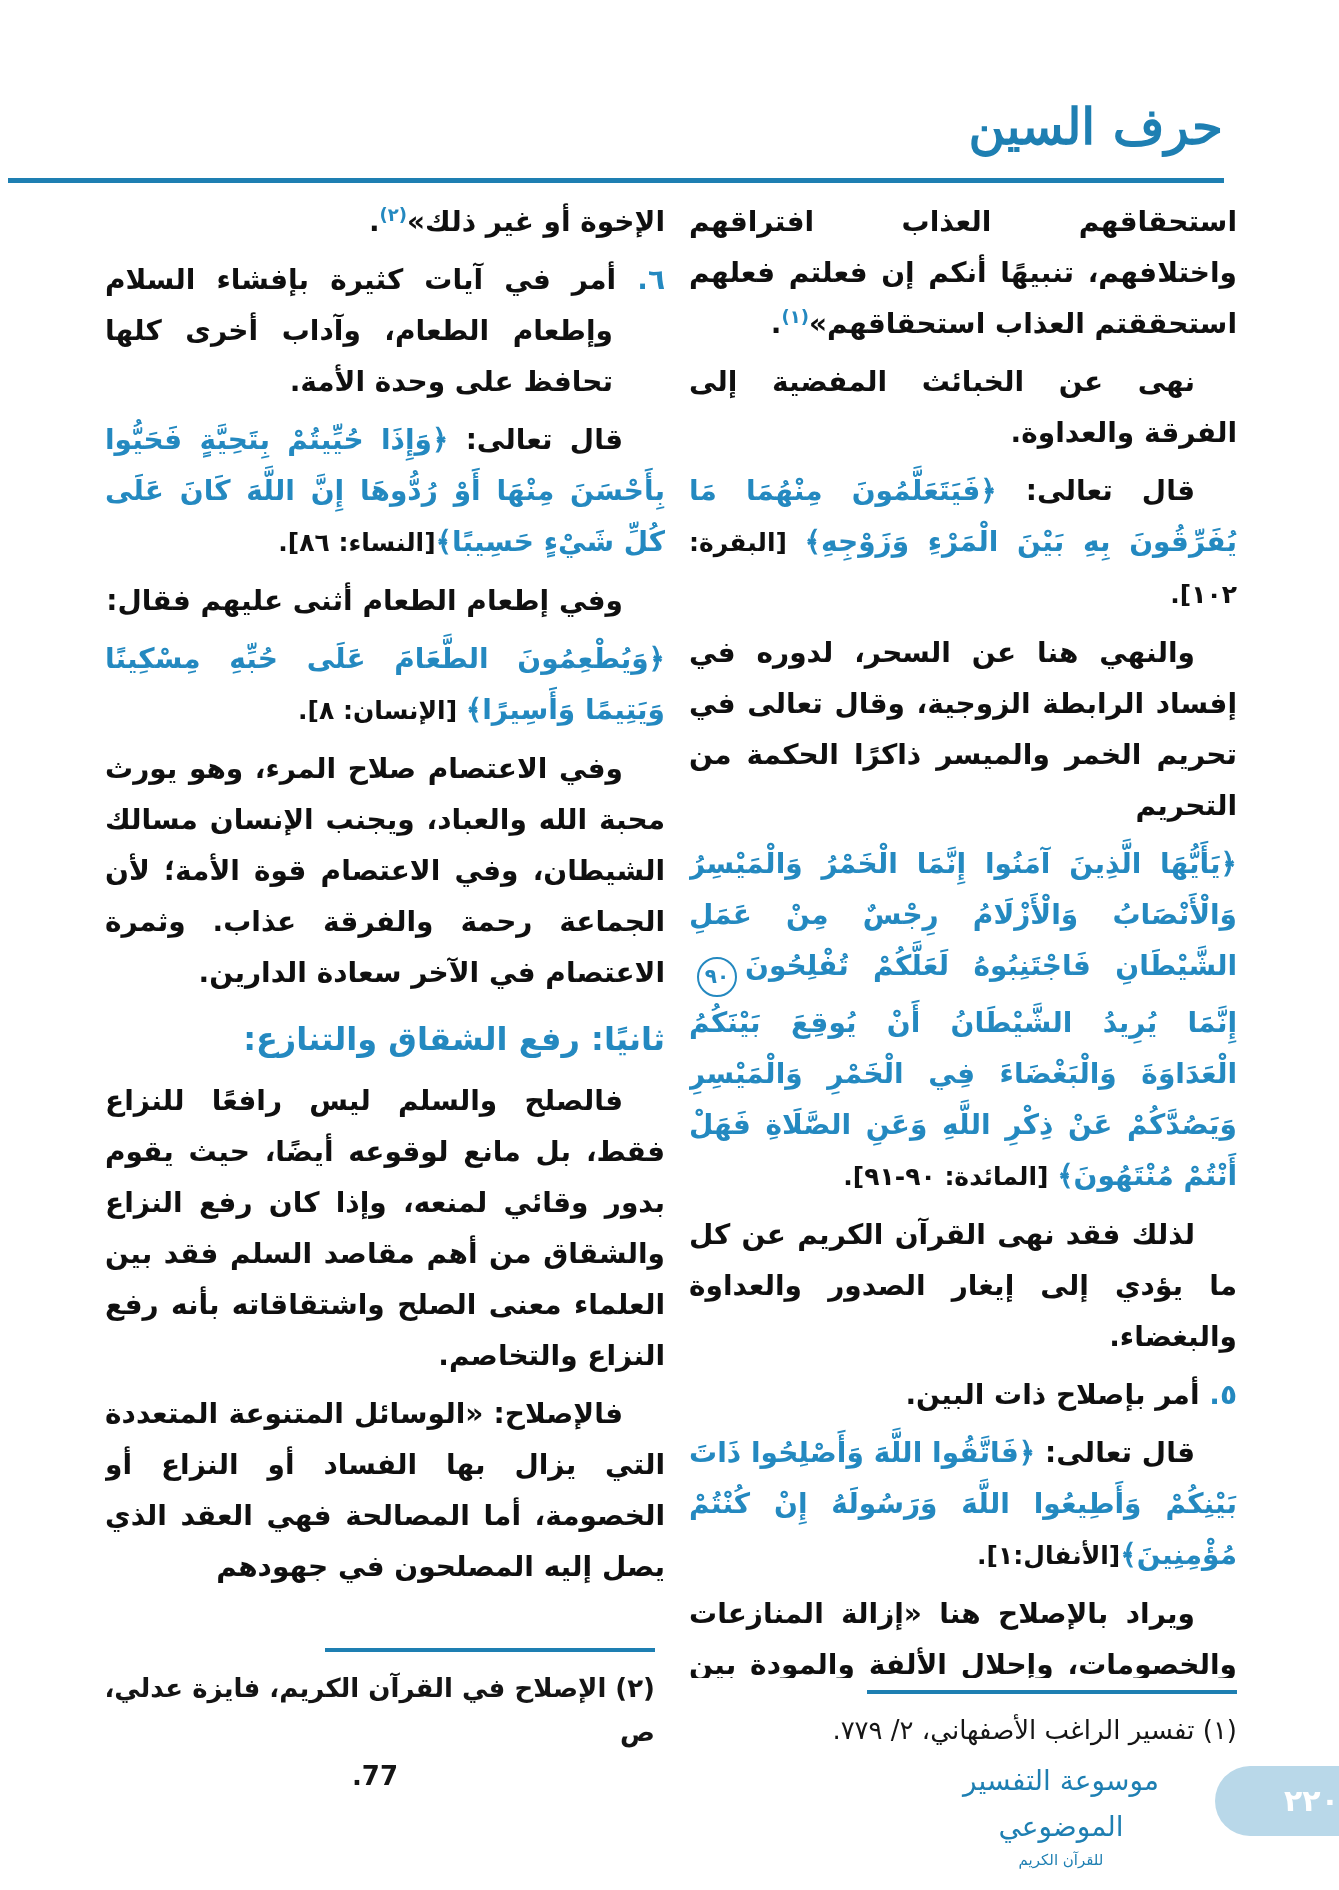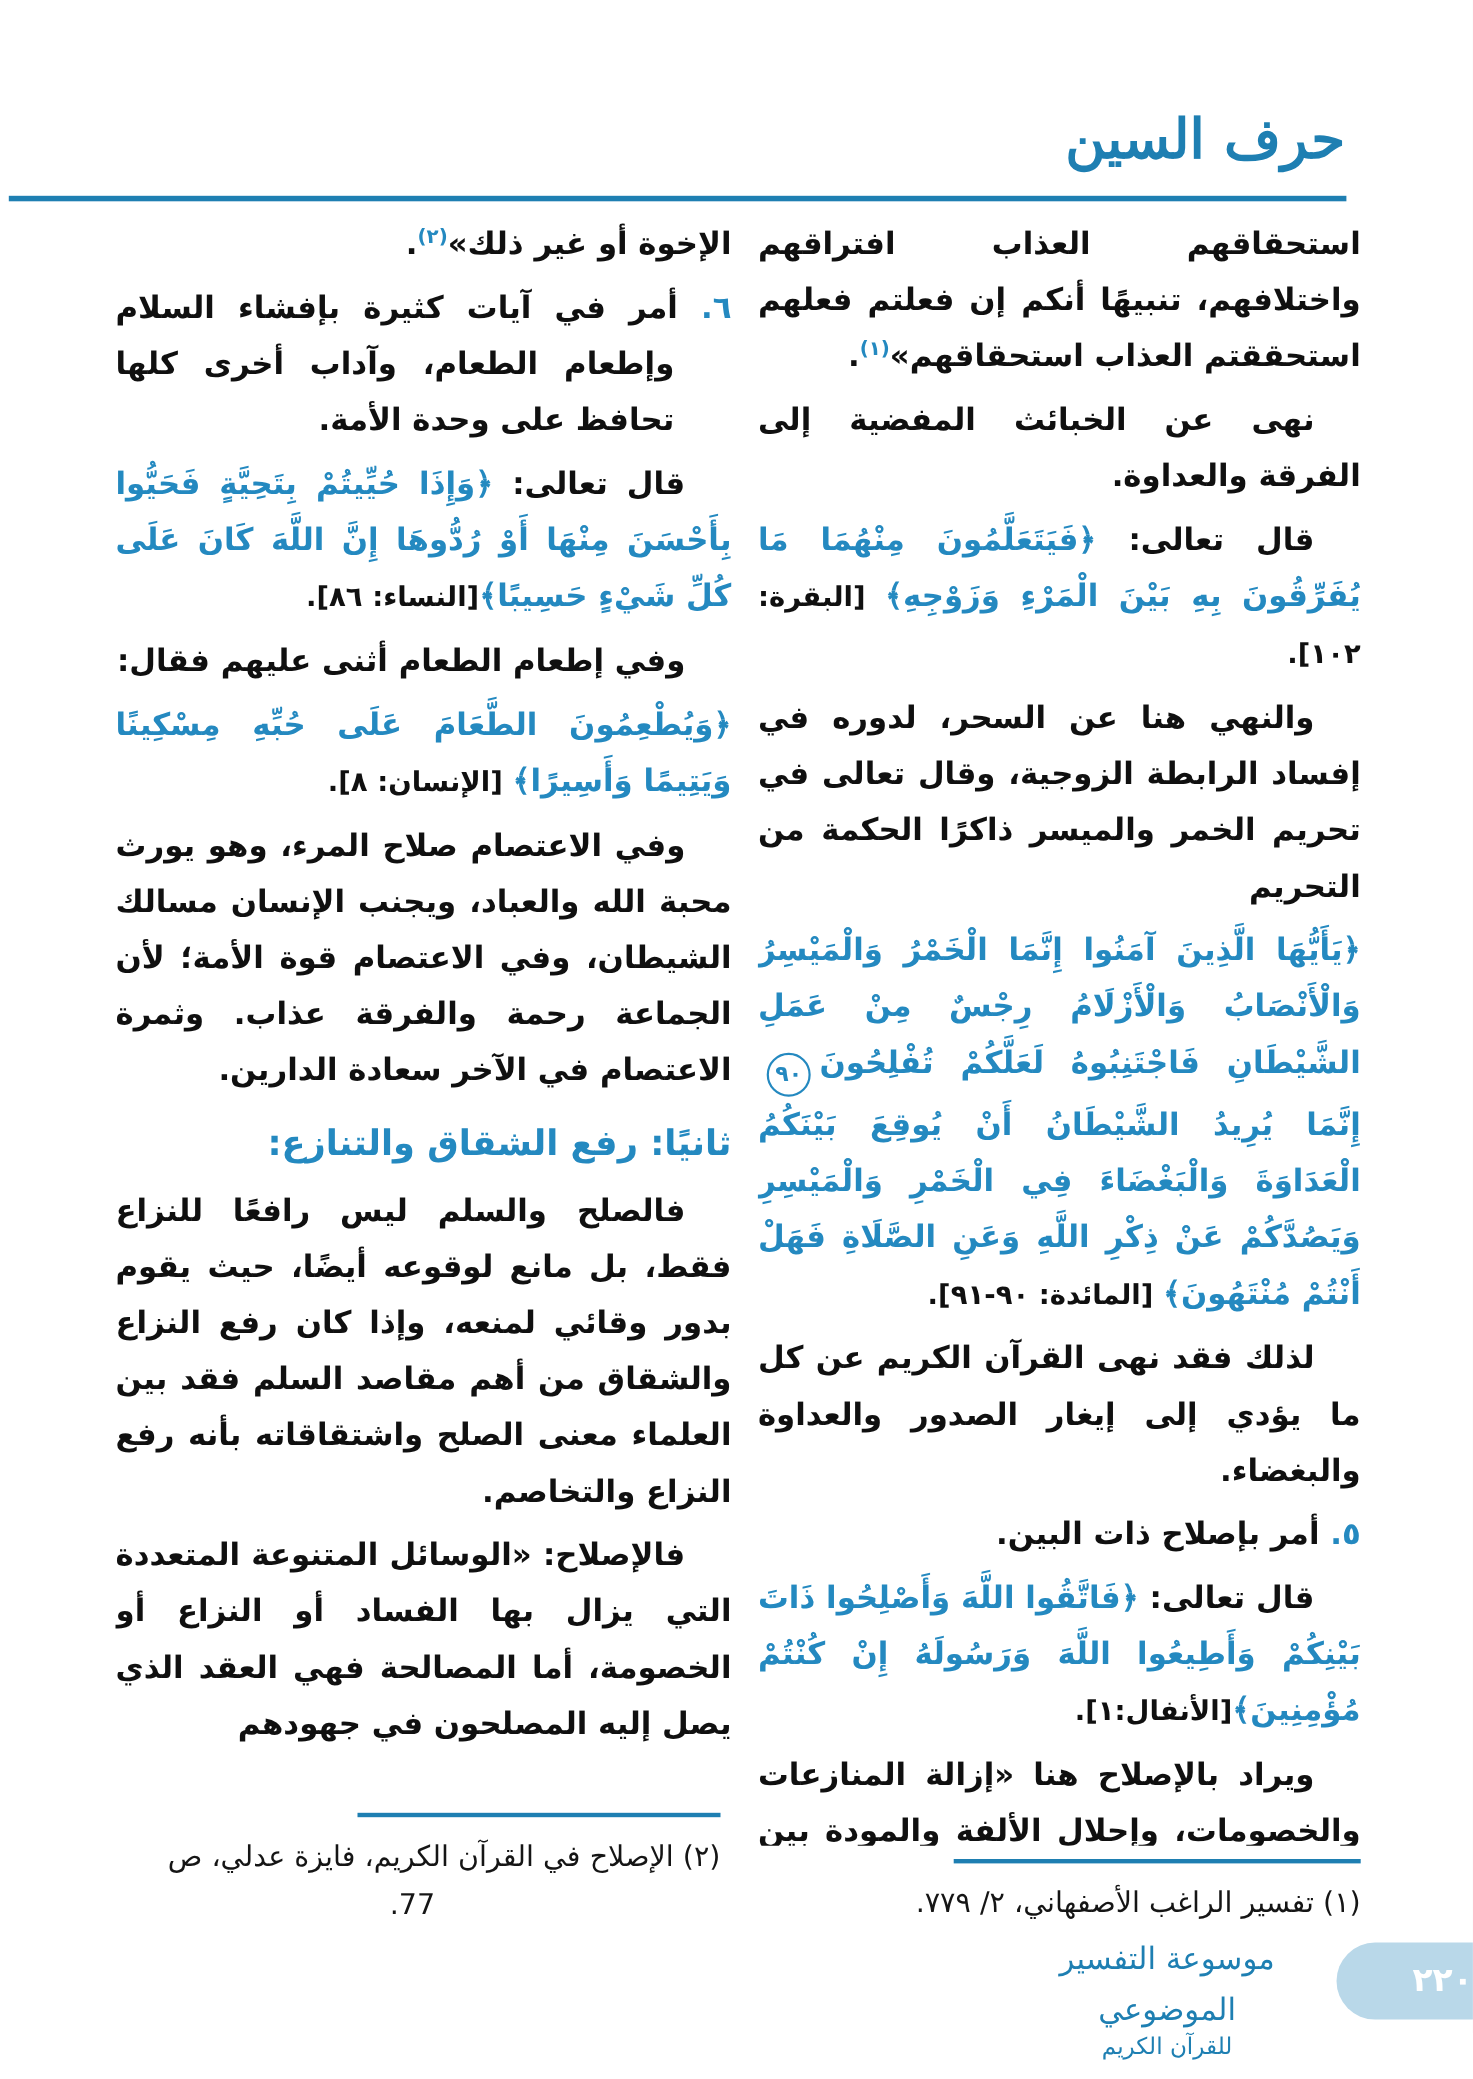--- a/index.html
+++ b/index.html
@@ -43,33 +43,33 @@
     color:var(--verse,#2489c0); margin:0 8px; vertical-align:-8px;
     text-indent:0;
   }
   .blue-heading {
     color:var(--verse,#2489c0); font-size:32px; font-weight:bold;
     margin:16px 0 10px 0; line-height:51px;
   }
   
   .fn { position:absolute; font-size:26px; font-weight:normal; color:#151515; line-height:44px; }
   .fn-right { top:1690px; right:102px; width:548px; }
-  .fn-left  { top:1648px; left:95px;  width:560px; }
+  .fn-left  { top:1648px; left:95px;  width:560px;font-weight:bold; }
   .fn-sep { height:4px; background:var(--accent,#1e7fb2); margin:0 0 14px auto; }
   .fn-right .fn-sep { width:370px; }
   .fn-left  .fn-sep { width:330px; }
   .fn p { margin:0; }
   .fn .line2 { text-align:center; }
   
   .publisher-logo {
     position:absolute; top:1758px; left:930px; width:262px;
     color:var(--accent,#1e7fb2); text-align:center; font-weight:normal;
   }
   .publisher-logo .l1 { font-size:28px; line-height:46px; }
-  .publisher-logo .l2 { font-size:21px; line-height:20px; }
+  .publisher-logo .l2 { font-size:15px; line-height:20px; }
   .page-tab {
     position:absolute; top:1766px; right:0; width:124px; height:70px;
     background:var(--tab_bg,#b9d8e9); border-radius:35px 0 0 35px;
     line-height:70px;
     color:var(--tab_text,#ffffff); font-size:30px; font-weight:bold;
   }
 </style>
 </head>
 <body>
 

